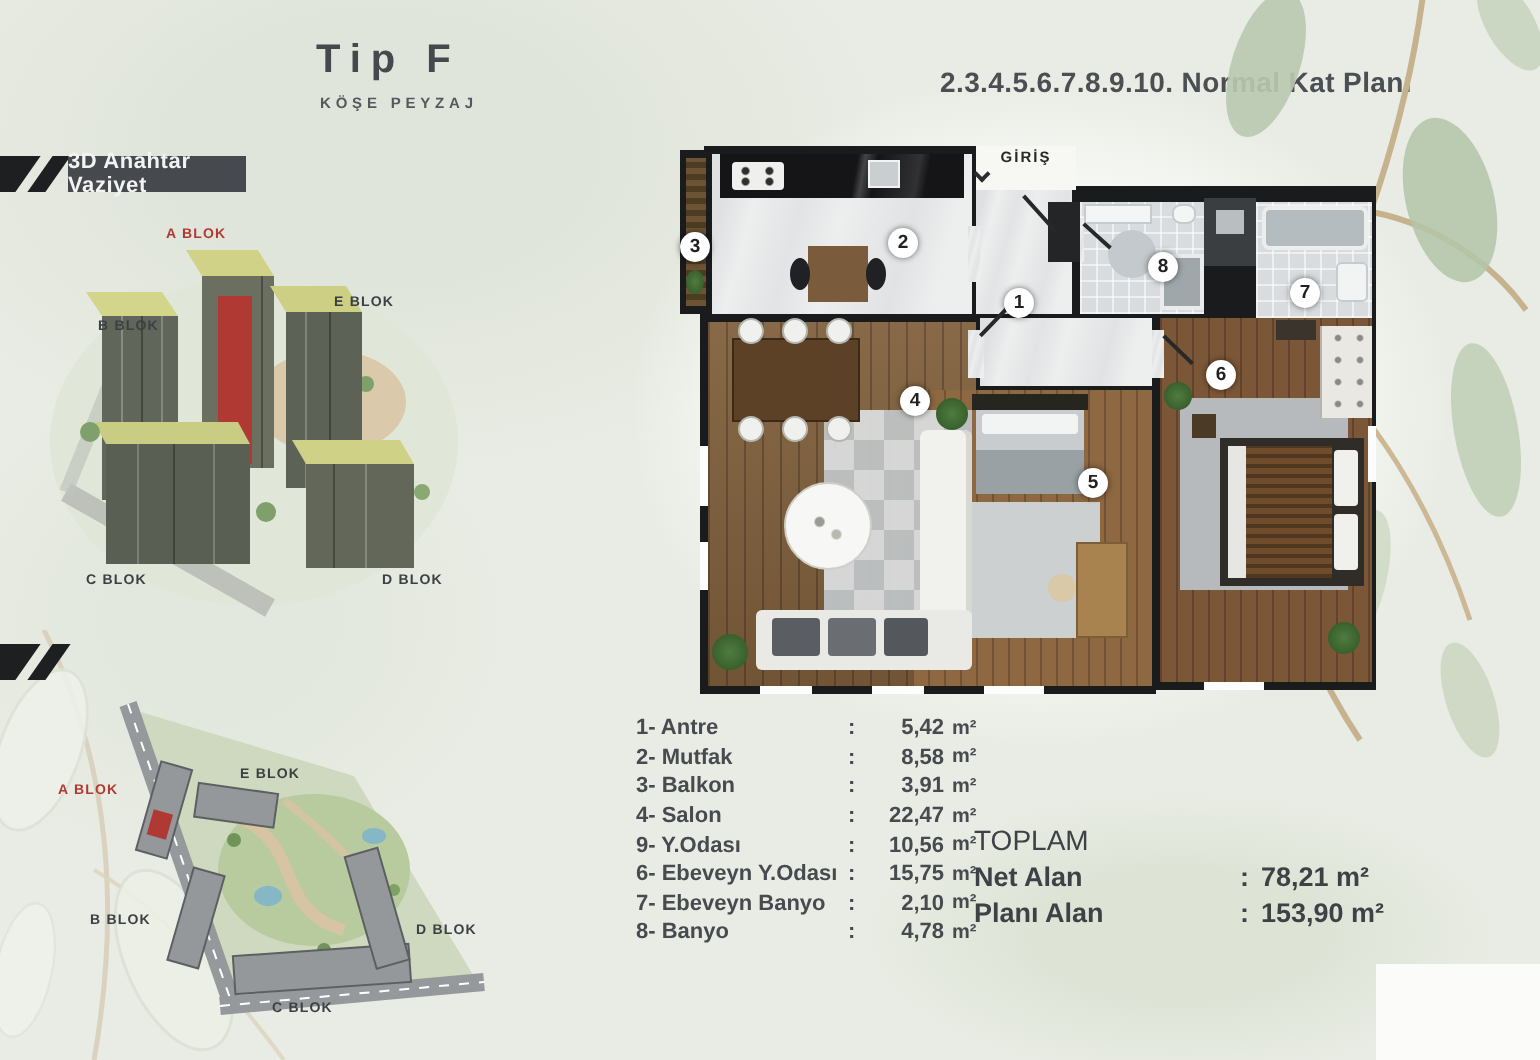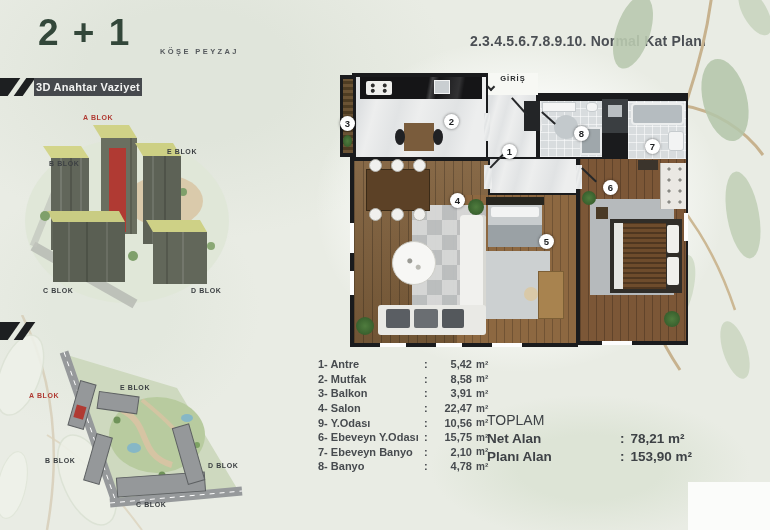--- a/index.html
+++ b/index.html
@@ -90,27 +90,27 @@
   </svg>
 
   <svg class="abs" style="left:-8px;top:315px;width:180px;height:215px;z-index:1" viewBox="0 0 180 215">
     <path d="M30,0 C60,60 70,130 55,215" fill="none" stroke="#d6ccb5" stroke-width="2.5" opacity=".8"></path>
     <path d="M55,120 C90,140 120,175 150,215" fill="none" stroke="#dcd3bd" stroke-width="2" opacity=".8"></path>
     <ellipse cx="28" cy="60" rx="20" ry="42" transform="rotate(20 28 60)" fill="#eef1e9" stroke="#dde3d6" stroke-width="1.5" opacity=".9"></ellipse>
     <ellipse cx="95" cy="165" rx="24" ry="48" transform="rotate(-24 95 165)" fill="#edf0e7" stroke="#dbe2d4" stroke-width="1.5" opacity=".9"></ellipse>
     <ellipse cx="20" cy="170" rx="14" ry="34" transform="rotate(12 20 170)" fill="#f0f3ea" stroke="#e0e6d9" stroke-width="1.2" opacity=".85"></ellipse>
   </svg>
 
-  <div class="abs unit-type">2 + 1</div>
+  <div class="abs type-code">Tip F</div>
   <div class="abs type-sub">KÖŞE PEYZAJ</div>
   <div class="abs plan-title">2.3.4.5.6.7.8.9.10. Normal Kat Planı</div>
 
   <div class="stripe" style="left:-8px;top:78px;width:22px;height:18px;z-index:7"></div>
   <div class="stripe" style="left:20px;top:78px;width:9px;height:18px;z-index:7"></div>
-  <div class="sec-bar" style="left:34px;top:78px;width:108px;z-index:7">
+  <div class="sec-bar" style="left:34px;top:78px;width:89px;z-index:7">
     <span>3D Anahtar Vaziyet</span>
   </div>
 
   <div class="abs" style="left:15px;top:96px;width:220px;height:215px;z-index:5">
     <svg width="220" height="215" viewBox="0 0 220 215">
       <ellipse cx="112" cy="125" rx="102" ry="82" fill="#e0e7d8"></ellipse>
       <path d="M18,150 L120,208" stroke="#b8bbb4" stroke-width="10" opacity=".85"></path>
       <path d="M18,150 L55,58" stroke="#c2c5bd" stroke-width="7" opacity=".7"></path>
       <ellipse cx="150" cy="105" rx="38" ry="26" fill="#d9c7a6" opacity=".9"></ellipse>
       <ellipse cx="148" cy="108" rx="7" ry="5" fill="#8fb9c4"></ellipse>

